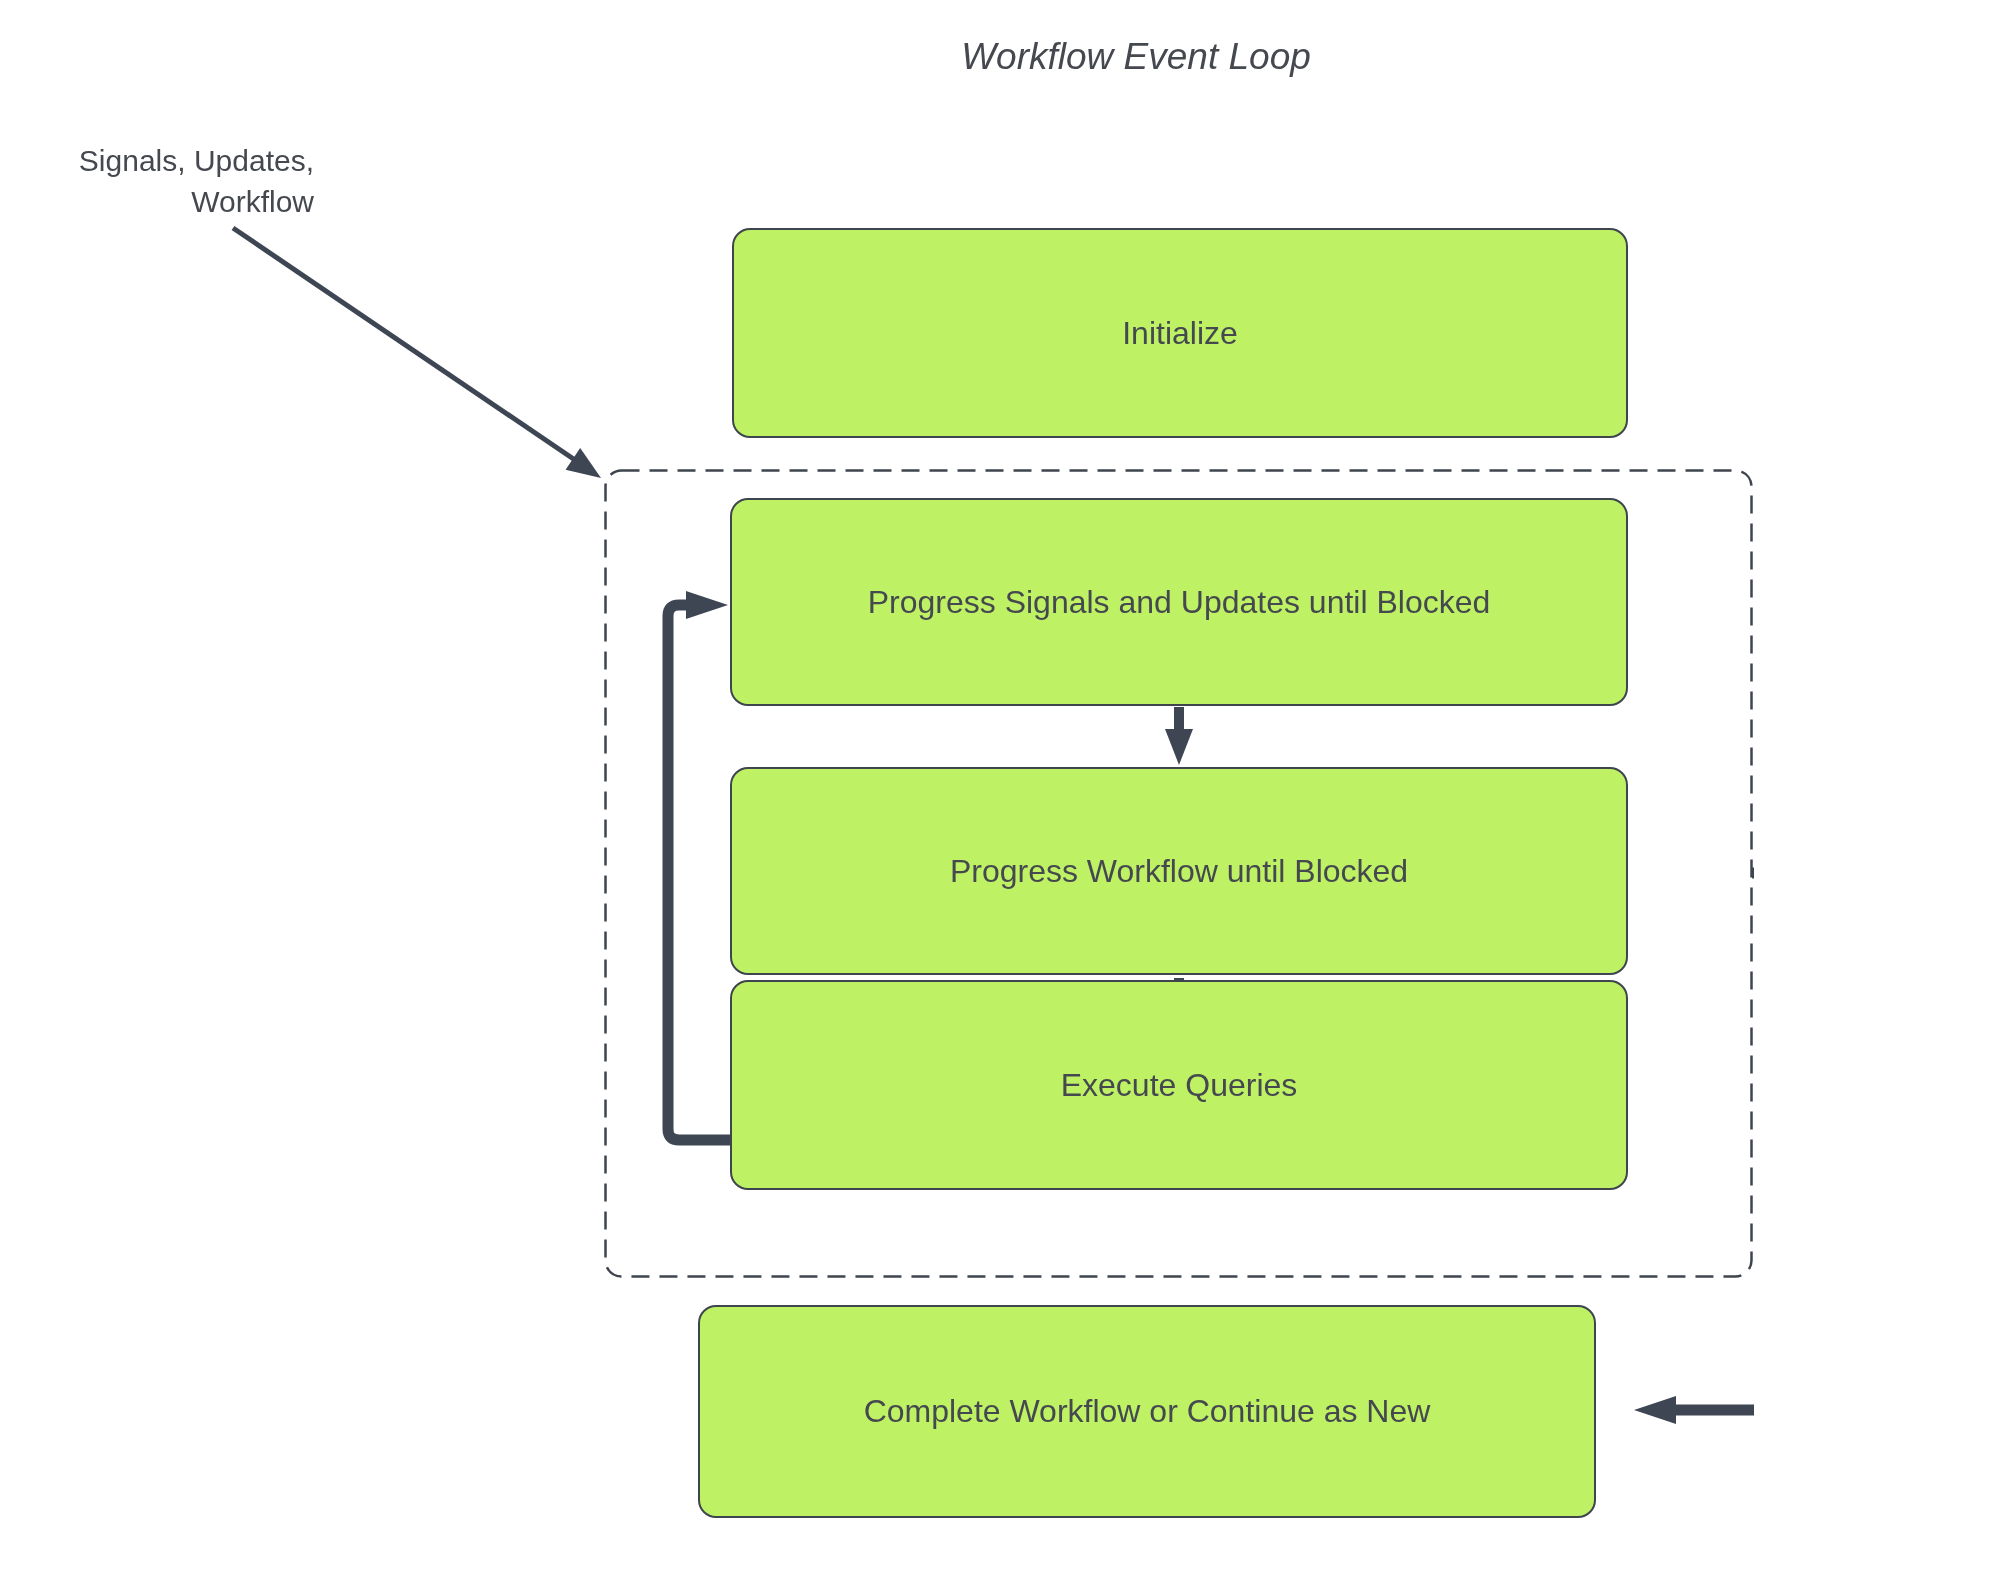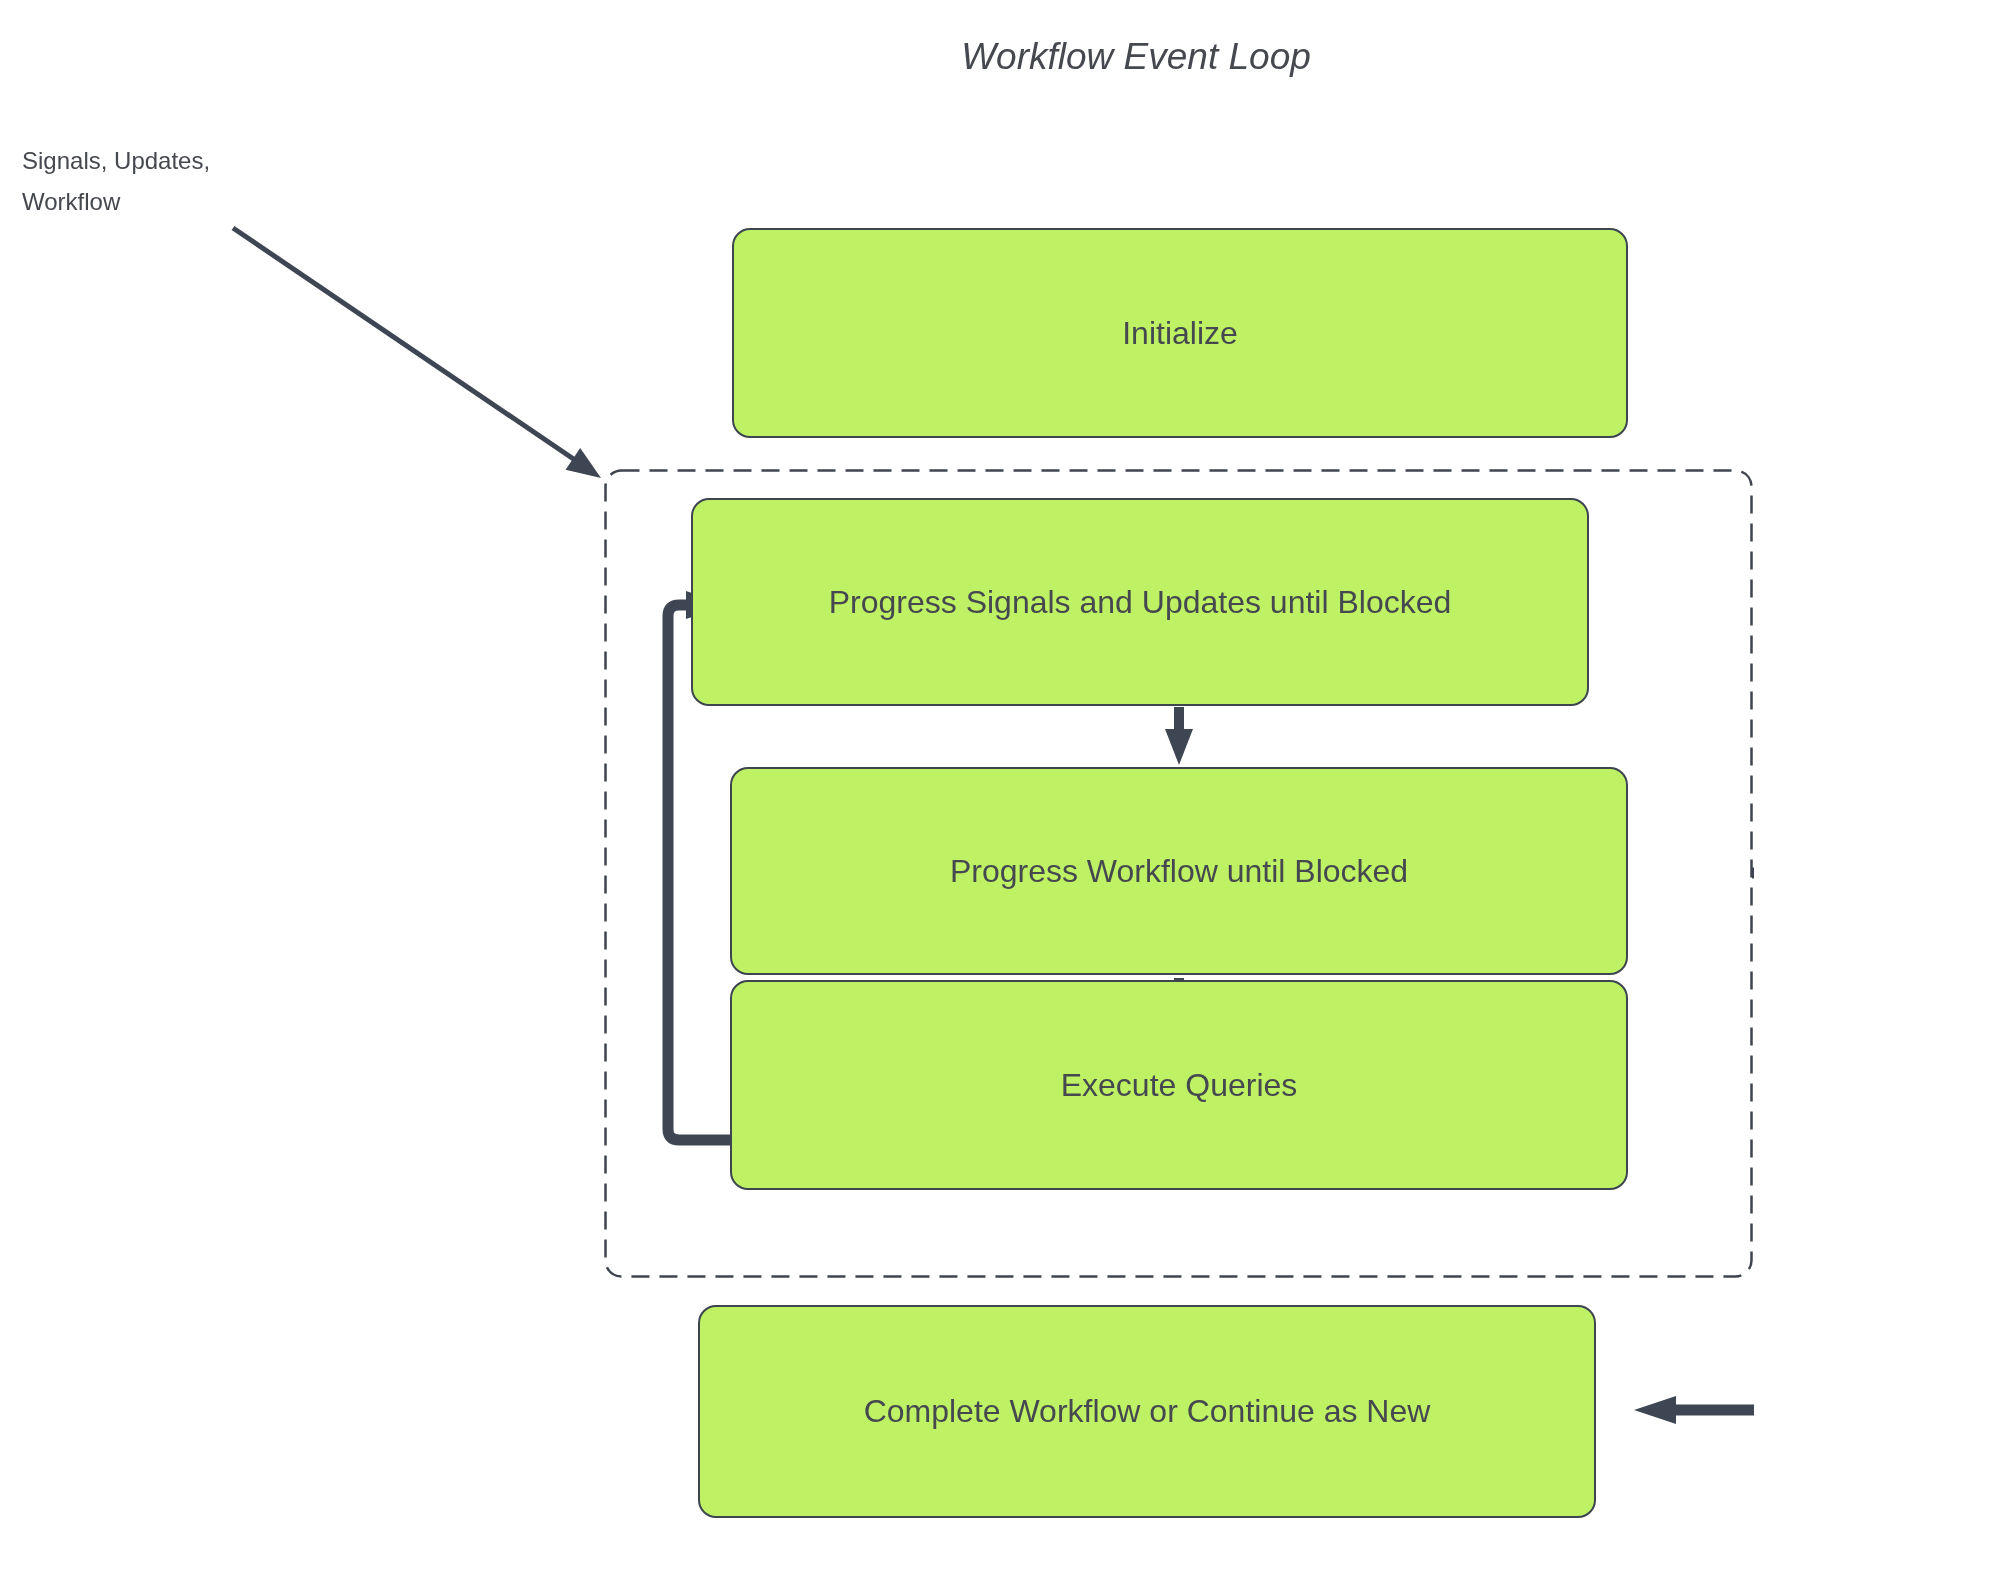--- a/index.html
+++ b/index.html
@@ -21,42 +21,42 @@
     position:absolute;
     left:736px;top:36px;width:800px;
     text-align:center;
     font-size:37px;
     font-style:italic;
     color:var(--text);
   }
   .annotation{
     position:absolute;
     left:22px;top:140px;width:292px;
-    text-align:left;
-    font-size:24px;
+    text-align:right;
+    font-size:30px;
     line-height:41px;
     color:var(--text);
   }
   .edges-layer{
     position:absolute;left:0;top:0;width:2006px;height:1576px;
   }
   .node{
     position:absolute;
     box-sizing:border-box;
     background:#bef264;
     border:2px solid var(--border);
     border-radius:18px;
     display:flex;align-items:center;justify-content:center;
     text-align:center;
     font-size:32px;
     color:var(--text);
     padding:0 30px;
   }
   .node-initialize{left:732px;top:228px;width:896px;height:210px;}
-  .node-progress-signals{left:691px;top:498px;width:898px;height:208px;}
+  .node-progress-signals{left:730px;top:498px;width:898px;height:208px;}
   .node-progress-workflow{left:730px;top:767px;width:898px;height:208px;}
   .node-execute-queries{left:730px;top:980px;width:898px;height:210px;text-align:right;}
   .node-complete{left:698px;top:1305px;width:898px;height:213px;}
   .edge{stroke:var(--arrow);fill:none;}
   .edge-head{fill:var(--arrow);stroke:none;}
   .edge-thick{stroke-width:11px;}
   .edge-mid{stroke-width:10px;}
   .edge-thin{stroke-width:5px;}
   .loop-rect{
     stroke:var(--border);

